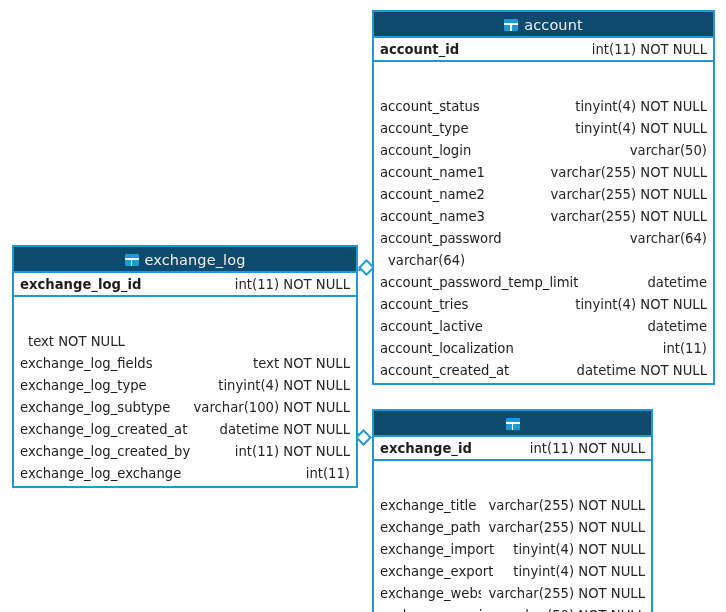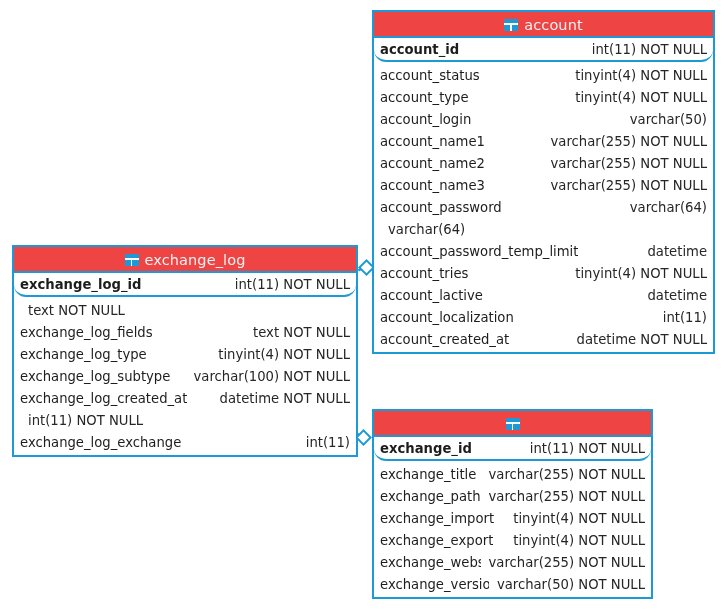--- a/index.html
+++ b/index.html
@@ -35,21 +35,21 @@
   
   .entity {
     position: absolute;
     box-sizing: border-box;
     border: 2px solid #1b9ad6;
     background: #ffffff;
     overflow: hidden;
   }
 
   .entity-header {
-    background: #ef4444;
+    background: #0c4a6e;
     color: #f2f2f2;
     height: 26px;
     line-height: 26px;
     text-align: center;
     font-size: 14.5px;
     letter-spacing: 0.1px;
     white-space: nowrap;
     box-sizing: border-box;
     border-bottom: 2px solid #1b9ad6;
     position: relative;
@@ -97,41 +97,41 @@
   .row {
     display: flex;
     align-items: center;
     justify-content: space-between;
     height: 22px;
     box-sizing: border-box;
     padding: 0 6px;
     font-size: 13.2px;
     color: #1d1d1d;
     white-space: nowrap;
-    border-radius: 12px;
   }
   .row.pk {
     border-bottom: 2px solid #1b9ad6;
     height: 24px;
   }
   .row.pk .col-name {
     font-weight: bold;
   }
   .col-name {
     text-align: left;
     overflow: hidden;
   }
   .col-type {
     text-align: center;
     color: #262626;
     padding-left: 8px;
   }
   .rows-wrap {
     padding-top: 2px;
     padding-bottom: 2px;
+    margin-top: 31px;
   }
 
   
   #entity-account      { left: 372px; top: 10px;  width: 343px; }
   #entity-exchange-log { left: 12px;  top: 245px; width: 346px; }
   #entity-exchange     { left: 372px; top: 409px; width: 281px; }
 </style>
 </head>
 <body>
 
@@ -243,20 +243,21 @@
       </div>
       <div class="row">
         <span class="col-name">exchange_log_subtype</span>
         <span class="col-type">varchar(100) NOT NULL</span>
       </div>
       <div class="row">
         <span class="col-name">exchange_log_created_at</span>
         <span class="col-type">datetime NOT NULL</span>
       </div>
       <div class="row">
+        <span class="col-name">exchange_log_created_by</span>
         <span class="col-type">int(11) NOT NULL</span>
       </div>
       <div class="row">
         <span class="col-name">exchange_log_exchange</span>
         <span class="col-type">int(11)</span>
       </div>
     </div>
   </div>
 
   <div class="entity" id="entity-exchange">

